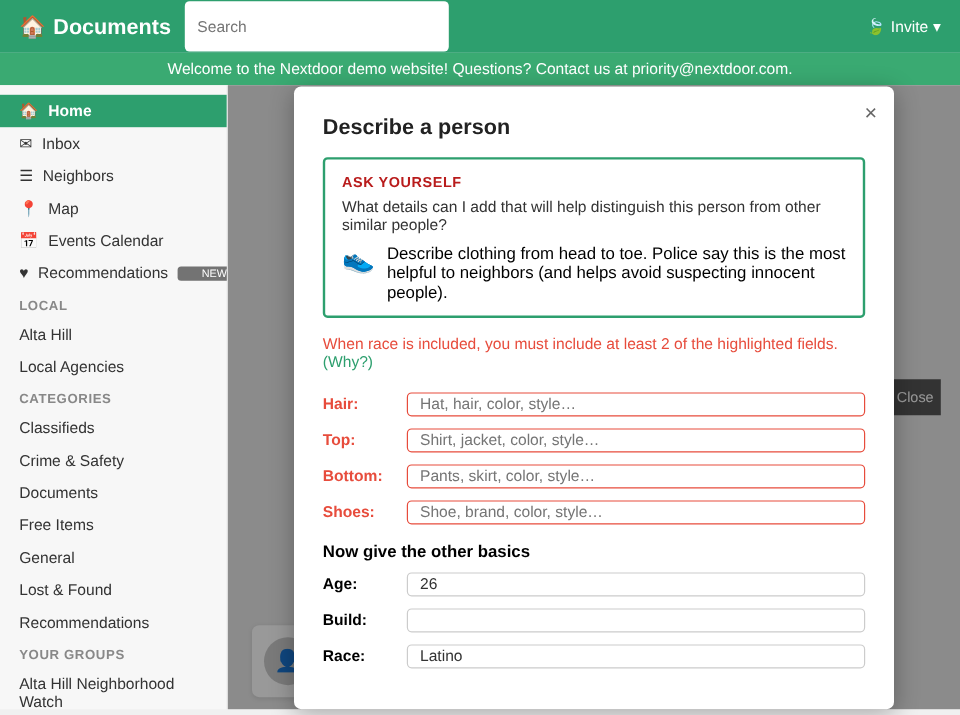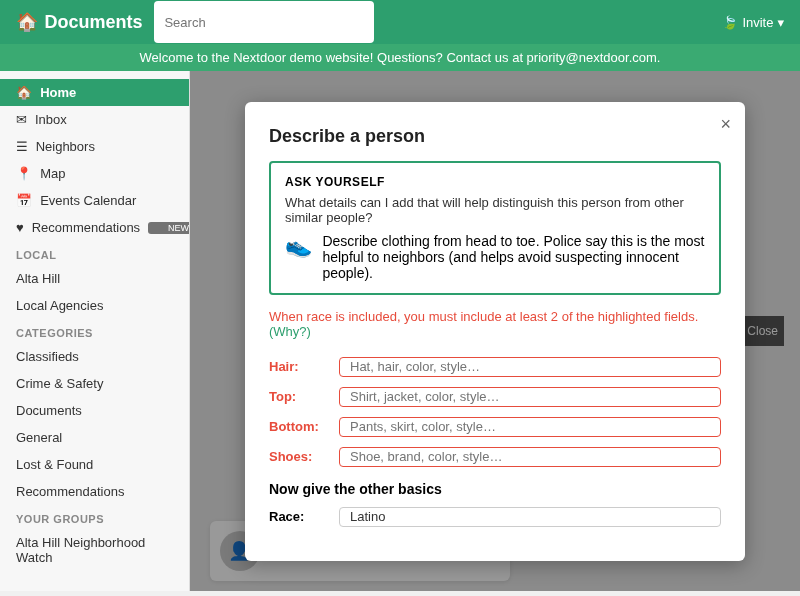--- a/index.html
+++ b/index.html
@@ -132,21 +132,21 @@
     .modal-title {
       font-size: 18px; font-weight: bold; margin-bottom: 14px; color: #222;
     }
     .ask-box {
       border: 2px solid #2d9f6e;
       border-radius: 4px;
       padding: 12px 14px;
       margin-bottom: 14px;
     }
     .ask-label {
-      font-weight: bold; font-size: 12px; color: #000000; letter-spacing: 0.5px; text-transform: uppercase;
+      font-weight: bold; font-size: 12px; color: #b91c1c; letter-spacing: 0.5px; text-transform: uppercase;
       margin-bottom: 6px;
     }
     .ask-question {
       font-size: 13px; color: #333; margin-bottom: 8px;
     }
     .ask-detail {
       display: flex; align-items: flex-start; gap: 10px;
     }
     .shoe-icon { font-size: 22px; }
 
@@ -242,20 +242,23 @@
     <div class="sidebar-item">
       <span>Classifieds</span>
     </div>
     <div class="sidebar-item">
       <span>Crime &amp; Safety</span>
     </div>
     <div class="sidebar-item">
       <span>Documents</span>
     </div>
     <div class="sidebar-item">
+      <span>Free Items</span>
+    </div>
+    <div class="sidebar-item">
       <span>General</span>
     </div>
     <div class="sidebar-item">
       <span>Lost &amp; Found</span>
     </div>
     <div class="sidebar-item">
       <span>Recommendations</span>
     </div>
 
     <div class="sidebar-section">YOUR GROUPS</div>
@@ -309,20 +312,28 @@
           <input class="field-input" type="text" placeholder="Pants, skirt, color, style…" style="">
         </div>
         <div class="field-row">
           <label class="field-label required">Shoes:</label>
           <input class="field-input" type="text" placeholder="Shoe, brand, color, style…" style="">
         </div>
 
         <div class="section-title">Now give the other basics</div>
 
         <div class="field-row">
+          <label class="field-label">Age:</label>
+          <input class="field-input normal" type="text" value="26" style="">
+        </div>
+        <div class="field-row">
+          <label class="field-label">Build:</label>
+          <input class="field-input empty" type="text" value="" style="">
+        </div>
+        <div class="field-row">
           <label class="field-label">Race:</label>
           <input class="field-input normal" type="text" value="Latino" style="">
         </div>
 
       </div>
     </div>
 
   </div>
 </div>
 

